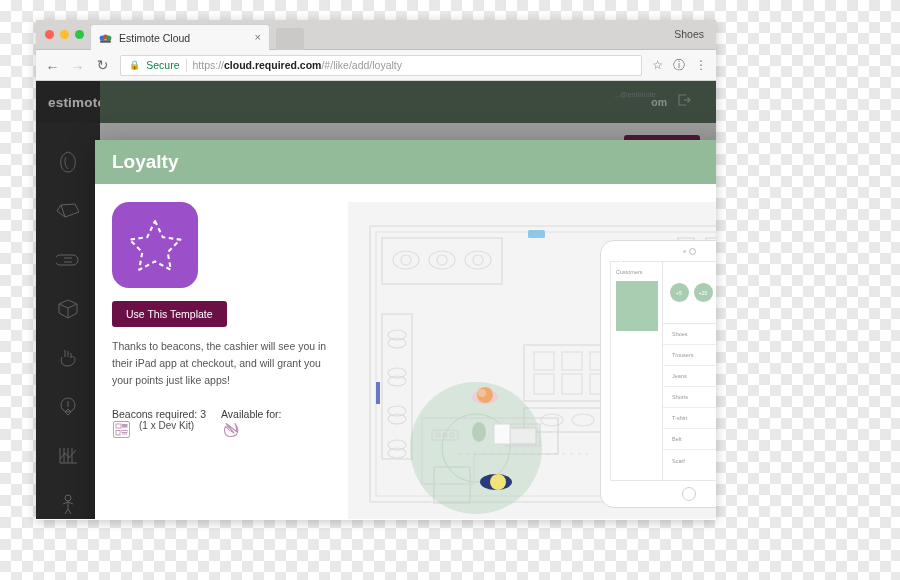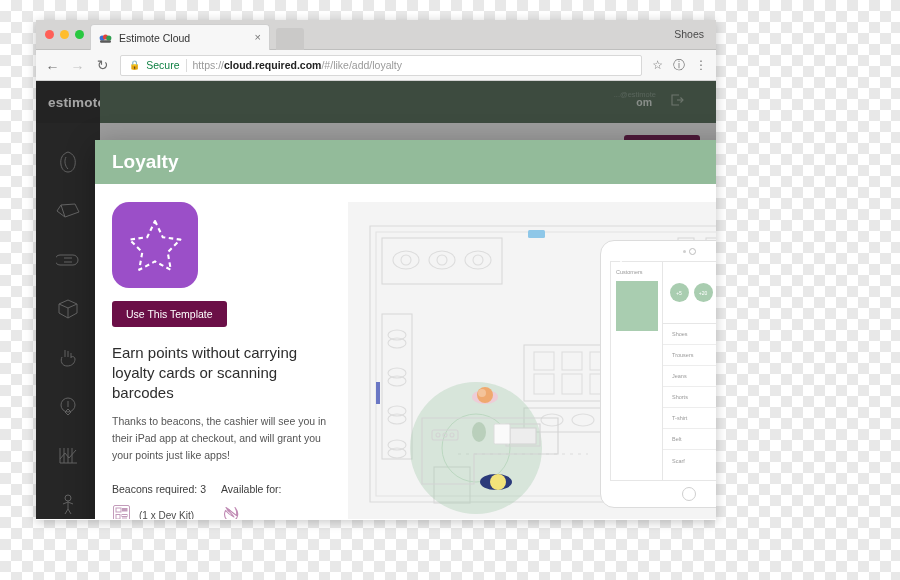--- a/index.html
+++ b/index.html
@@ -75,21 +75,21 @@
     background: #252525;
   }
   .sb-logo-wrap { height: 42px; display: flex; align-items: center; padding-left: 12px; background:#1f1f1f; }
   .sb-logo { color: #fff; font-size: 13.5px; font-weight: 700; letter-spacing: .2px; white-space: nowrap; }
   .sb-items { padding-top: 14px; }
   .sb-item { height: 49px; display: flex; align-items: center; justify-content: center; }
   .sb-item svg { display: block; }
   .topbar {
     position: absolute; left: 64px; right: 0; top: 0; height: 42px;
     background: #4c6450; display: flex; align-items: center;
-    justify-content: flex-end; padding-right: 32px; gap: 18px;
+    justify-content: flex-end; padding-right: 25px; gap: 10px;
   }
   .topbar-user { color: #cfd8d0; font-size: 10.5px; font-weight: bold; }
   .topbar-sub { color:#7d9181; font-size:7.5px; position:absolute; right:60px; top:9px;}
   .content { position: absolute; left: 64px; right: 0; top: 42px; bottom: 0; background: #f1f1f1; padding: 12px 16px; }
   .newapp-row { display: flex; justify-content: flex-end; }
   .btn-newapp {
     background: #6b0f47; color: #fff; font-size: 11px;
     padding: 7px 16px; border-radius: 3px;
   }
   .app-card {
@@ -128,21 +128,21 @@
     display: inline-block; margin-top: 13px; background: #6b0f47; color: #fff;
     font-size: 10.5px; padding: 7px 14px; border-radius: 3px;
   }
   .tpl-head {
     font-size: 15px; line-height: 1.32; color: #2d2d2d; margin-top: 16px; font-weight: 400;
   }
   .tpl-desc { font-size: 10.5px; line-height: 1.62; color: #555; margin-top: 11px; }
   .facts { display: flex; margin-top: 19px; }
   .fact { flex: 1; }
   .fact-label { font-size: 10.5px; color: #3c3c3c; }
-  .fact-row { display: flex; align-items: center; gap: 8px; margin-top: 9px; }
+  .fact-row { display: flex; gap: 8px; }
   .fact-note { font-size: 10px; color: #4b4b4b; }
   .col-right { flex: 1; }
   .plan {
     position: relative; width: 100%; height: 327px; background: #f4f4f4;
     overflow: hidden;
   }
   .plan svg { position: absolute; inset: 0; }
 </style>
 </head>
 <body>
@@ -322,21 +322,20 @@
 
         <div class="modal-body">
 
           <div class="col-left">
             <div class="tpl-icon">
               <svg width="58" height="56" viewBox="0 0 58 56" fill="none" stroke="#ffffff" stroke-width="2.1" stroke-dasharray="4.5 3.5" stroke-linejoin="round">
                 <path d="M29 4 L36.8 20.2 L54.4 22.6 L41.7 35.2 L44.8 52.8 L29 44.4 L13.2 52.8 L16.3 35.2 L3.6 22.6 L21.2 20.2 Z"></path>
               </svg>
             </div>
             <span class="btn-use-sm">Use This Template</span>
-            <div class="tpl-head">Earn points without carrying loyalty cards or scanning barcodes</div>
             <div class="tpl-desc">Thanks to beacons, the cashier will see you in their iPad app at checkout, and will grant you your points just like apps!</div>
 
             <div class="facts">
               <div class="fact">
                 <div class="fact-label">Beacons required: 3</div>
                 <div class="fact-row">
                   <span>
                     <svg width="19" height="19" viewBox="0 0 19 19" fill="none" stroke="#c39cbb" stroke-width="1">
                       <rect x="1.5" y="1.5" width="16" height="16" rx="1.5"></rect>
                       <rect x="4" y="4" width="5" height="4"></rect>

